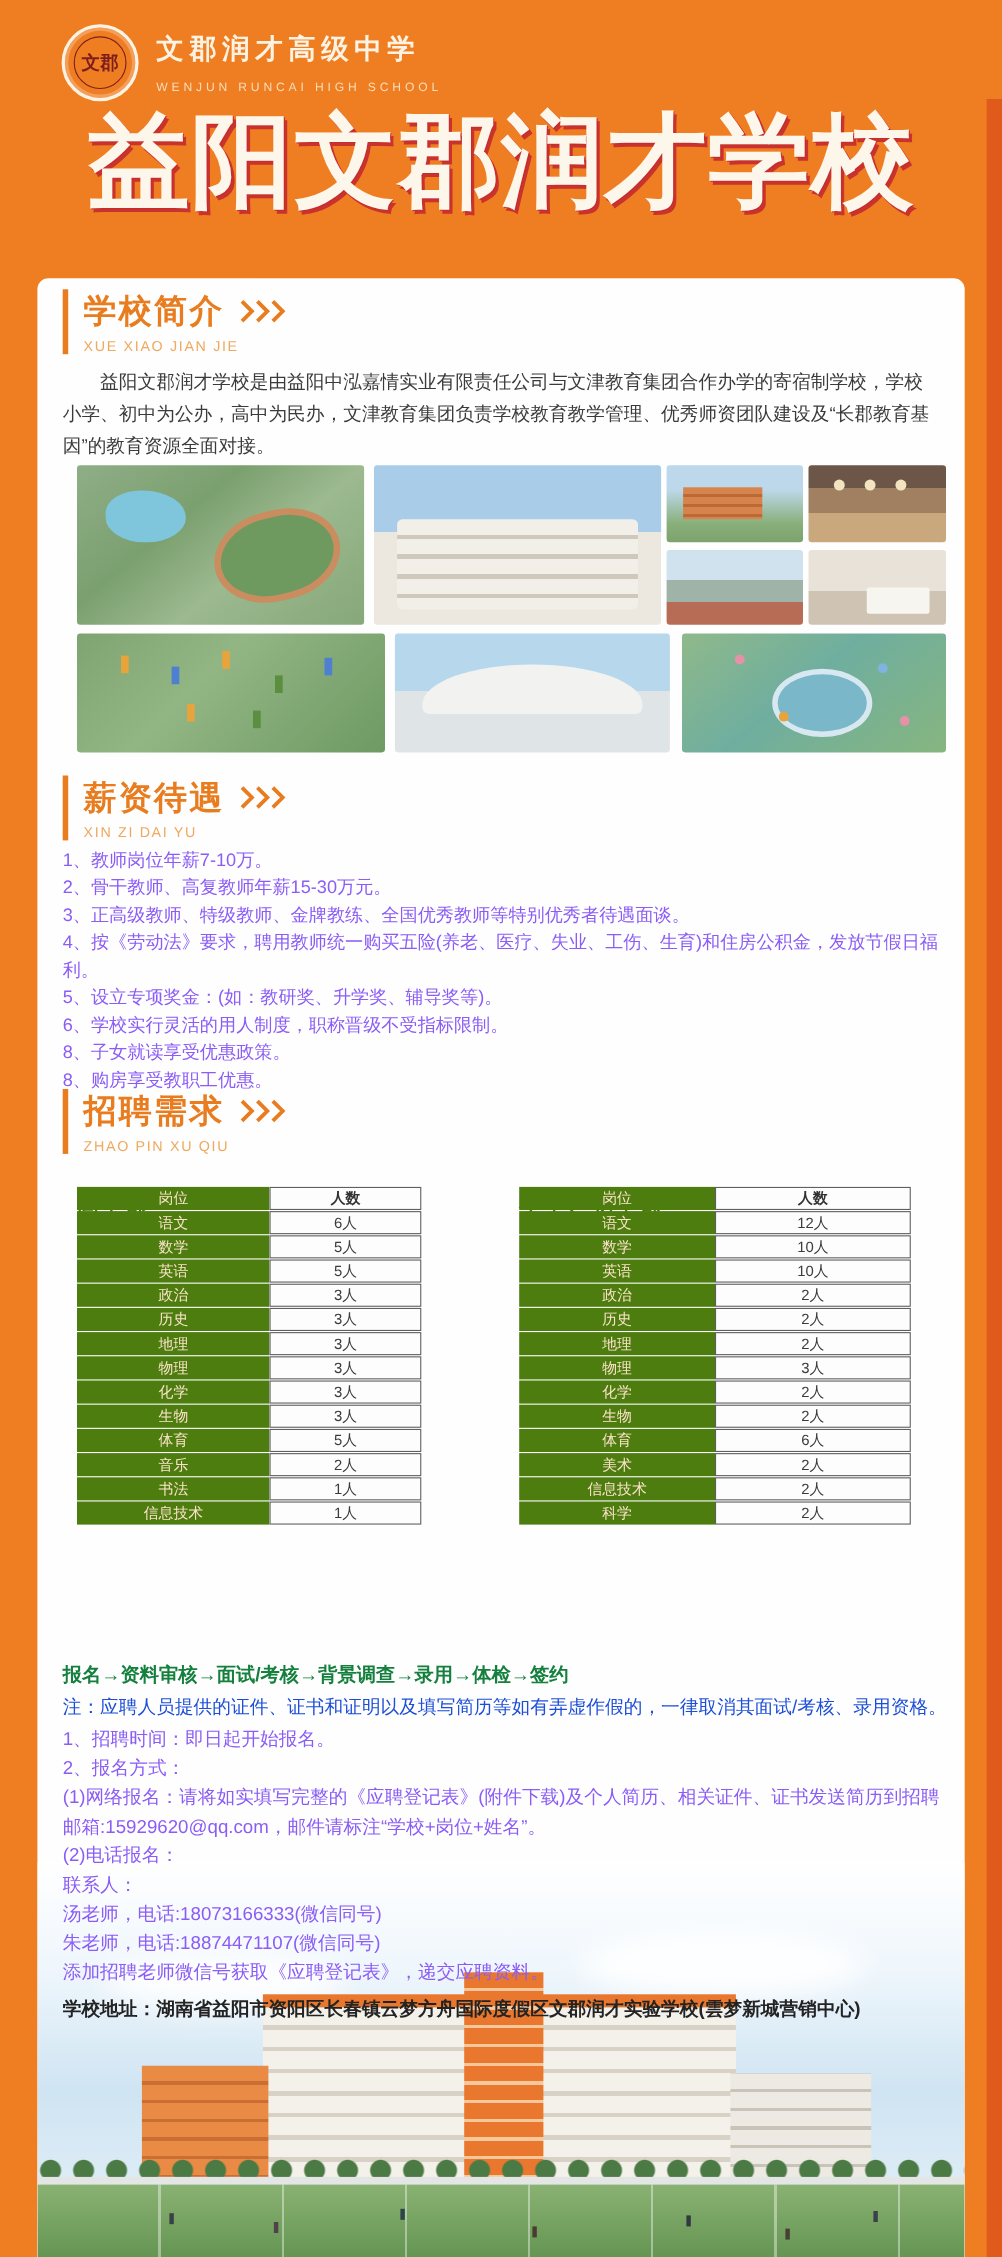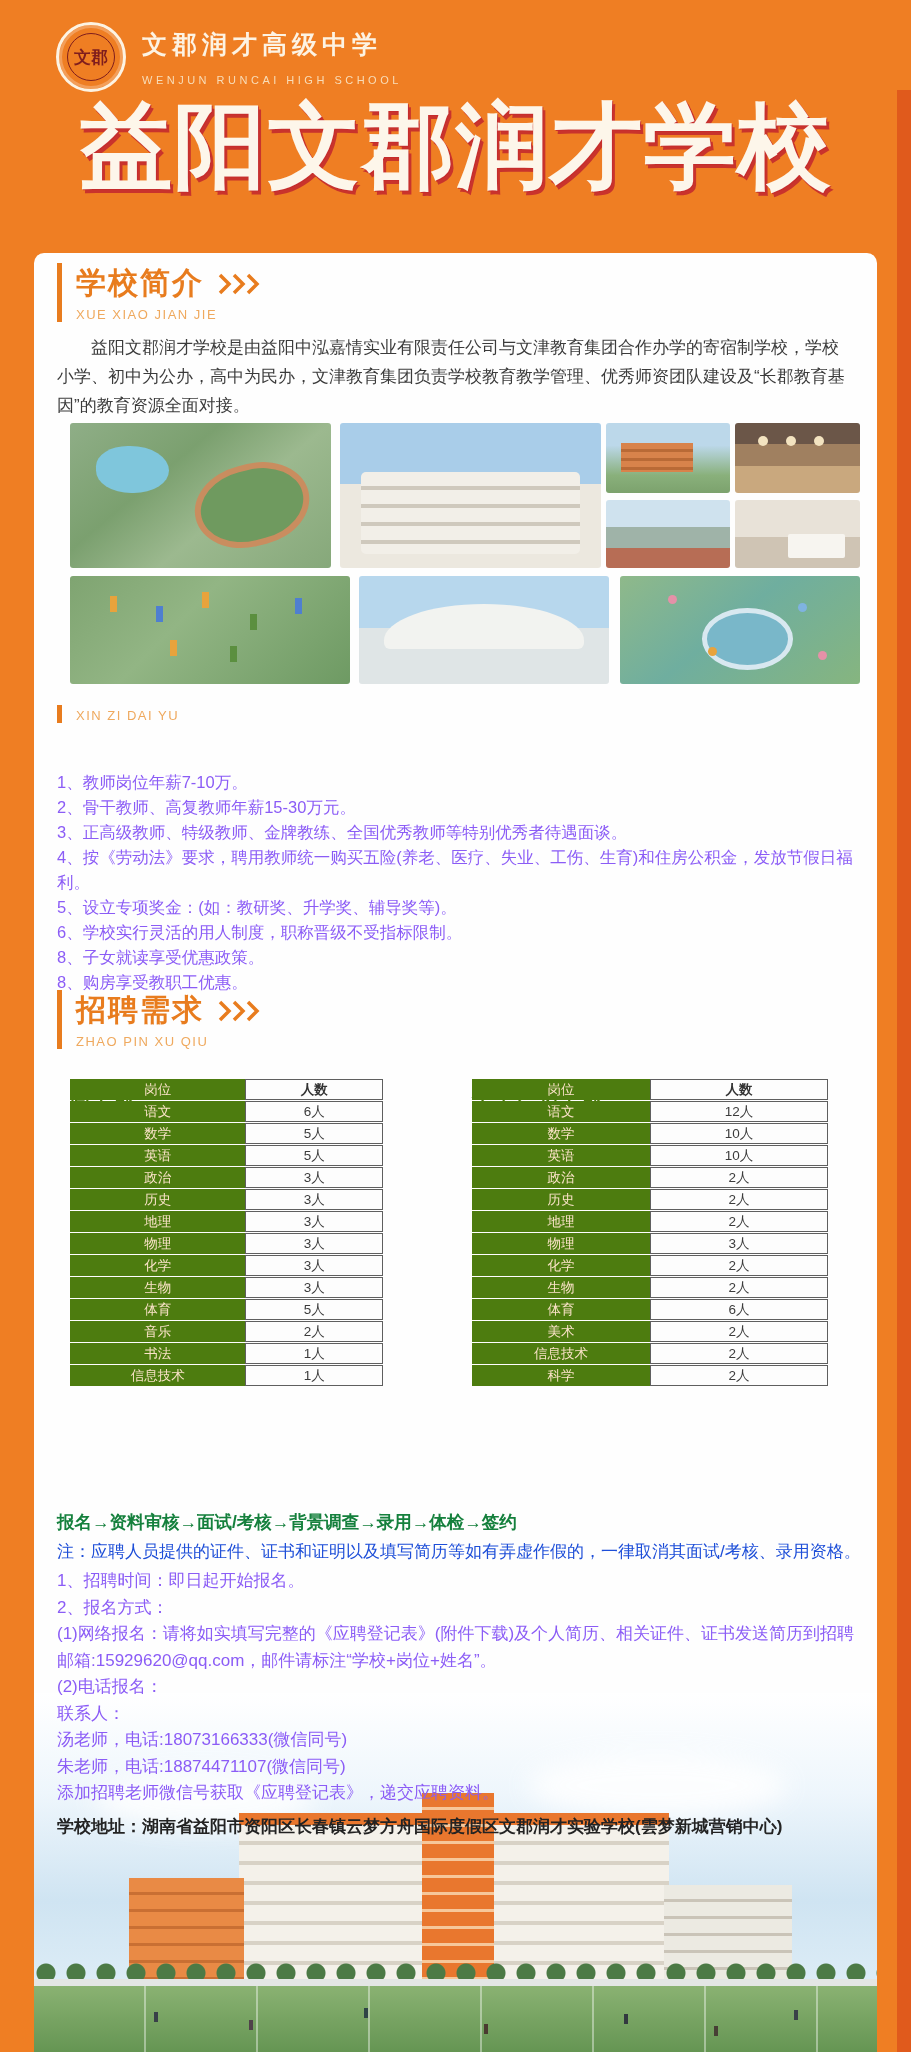--- a/index.html
+++ b/index.html
@@ -154,20 +154,30 @@
     <div class="ph p2"></div>
     <div class="ph p3"></div>
     <div class="ph p4"></div>
     <div class="ph p5"></div>
     <div class="ph p6"></div>
     <div class="ph p7"></div>
     <div class="ph p8"></div>
     <div class="ph p9"></div>
 
     <div class="sec-head" style="top:452px;">
+      <div class="sec-main">
+        <span class="sec-title">薪资待遇</span>
+        <span class="sec-chev">
+          <svg width="46" height="22" viewBox="0 0 46 22" fill="none" stroke="#e87c1e" stroke-width="3.5">
+            <path d="M4 2 L13 11 L4 20"></path>
+              <path d="M18 2 L27 11 L18 20"></path>
+              <path d="M32 2 L41 11 L32 20"></path>
+          </svg>
+        </span>
+      </div>
       <div class="sec-pinyin">XIN ZI DAI YU</div>
     </div>
     <div class="salary-list">
         <div class="list-line">1、教师岗位年薪7-10万。</div>
         <div class="list-line">2、骨干教师、高复教师年薪15-30万元。</div>
         <div class="list-line">3、正高级教师、特级教师、金牌教练、全国优秀教师等特别优秀者待遇面谈。</div>
         <div class="list-line">4、按《劳动法》要求，聘用教师统一购买五险(养老、医疗、失业、工伤、生育)和住房公积金，发放节假日福利。</div>
         <div class="list-line">5、设立专项奖金：(如：教研奖、升学奖、辅导奖等)。</div>
         <div class="list-line">6、学校实行灵活的用人制度，职称晋级不受指标限制。</div>
         <div class="list-line">8、子女就读享受优惠政策。</div>

